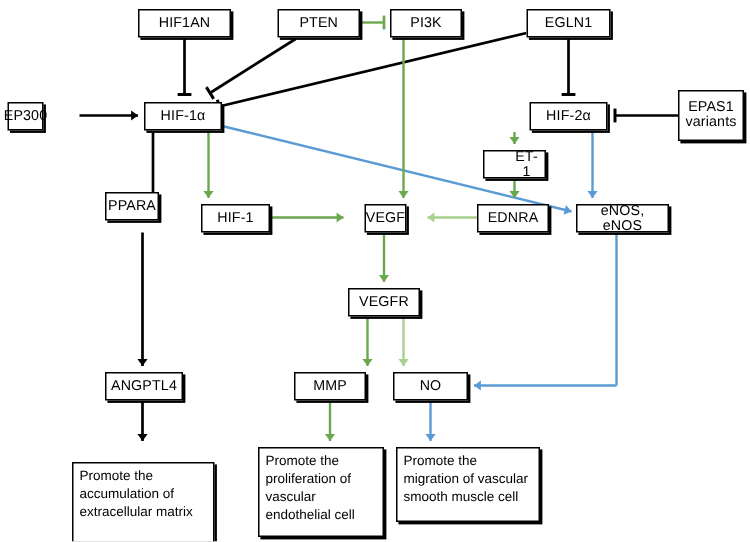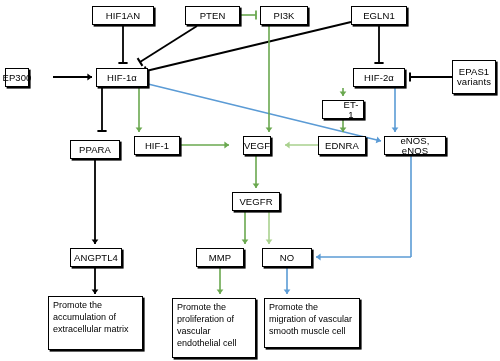--- a/index.html
+++ b/index.html
@@ -155,21 +155,21 @@
     </div>
     <div class="node gene" style="left: 353px; top: 68px; width: 52px; height: 19px; align-items: center;">
       <span>HIF-2α</span>
     </div>
     <div class="node gene" style="left: 452px; top: 60px; width: 44px; height: 34px;">
       <span>EPAS1 variants</span>
     </div>
     <div class="node gene" style="left: 322px; top: 100px; width: 42px; height: 19px; padding-left: 16px;">
       <span>ET-1</span>
     </div>
-    <div class="node gene" style="left: 70px; top: 140px; width: 50px; height: 19px;">
+    <div class="node gene" style="left: 70px; top: 128px; width: 36px; height: 19px;">
       <span>PPARA</span>
     </div>
     <div class="node gene" style="left: 134px; top: 136px; width: 46px; height: 19px;">
       <span>HIF-1</span>
     </div>
     <div class="node gene" style="left: 243px; top: 136px; width: 28px; height: 19px;">
       <span>VEGF</span>
     </div>
     <div class="node gene" style="left: 318px; top: 136px; width: 48px; height: 19px;">
       <span>EDNRA</span>
@@ -182,21 +182,21 @@
     </div>
     <div class="node gene" style="left: 70px; top: 248px; width: 52px; height: 19px;">
       <span>ANGPTL4</span>
     </div>
     <div class="node gene" style="left: 196px; top: 248px; width: 48px; height: 19px;">
       <span>MMP</span>
     </div>
     <div class="node gene" style="left: 262px; top: 248px; width: 50px; height: 19px;">
       <span>NO</span>
     </div>
-    <div class="node outcome" style="left: 48px; top: 296px; width: 95px; height: 54px;">
+    <div class="node outcome" style="left: 48px; top: 308px; width: 95px; height: 54px;">
       <span>Promote the accumulation of extracellular matrix</span>
     </div>
     <div class="node outcome" style="left: 172px; top: 298px; width: 84px; height: 60px;">
       <span>Promote the proliferation of vascular endothelial cell</span>
     </div>
     <div class="node outcome" style="left: 264px; top: 298px; width: 96px; height: 50px;">
       <span>Promote the migration of vascular smooth muscle cell</span>
     </div>
   </div>
 

